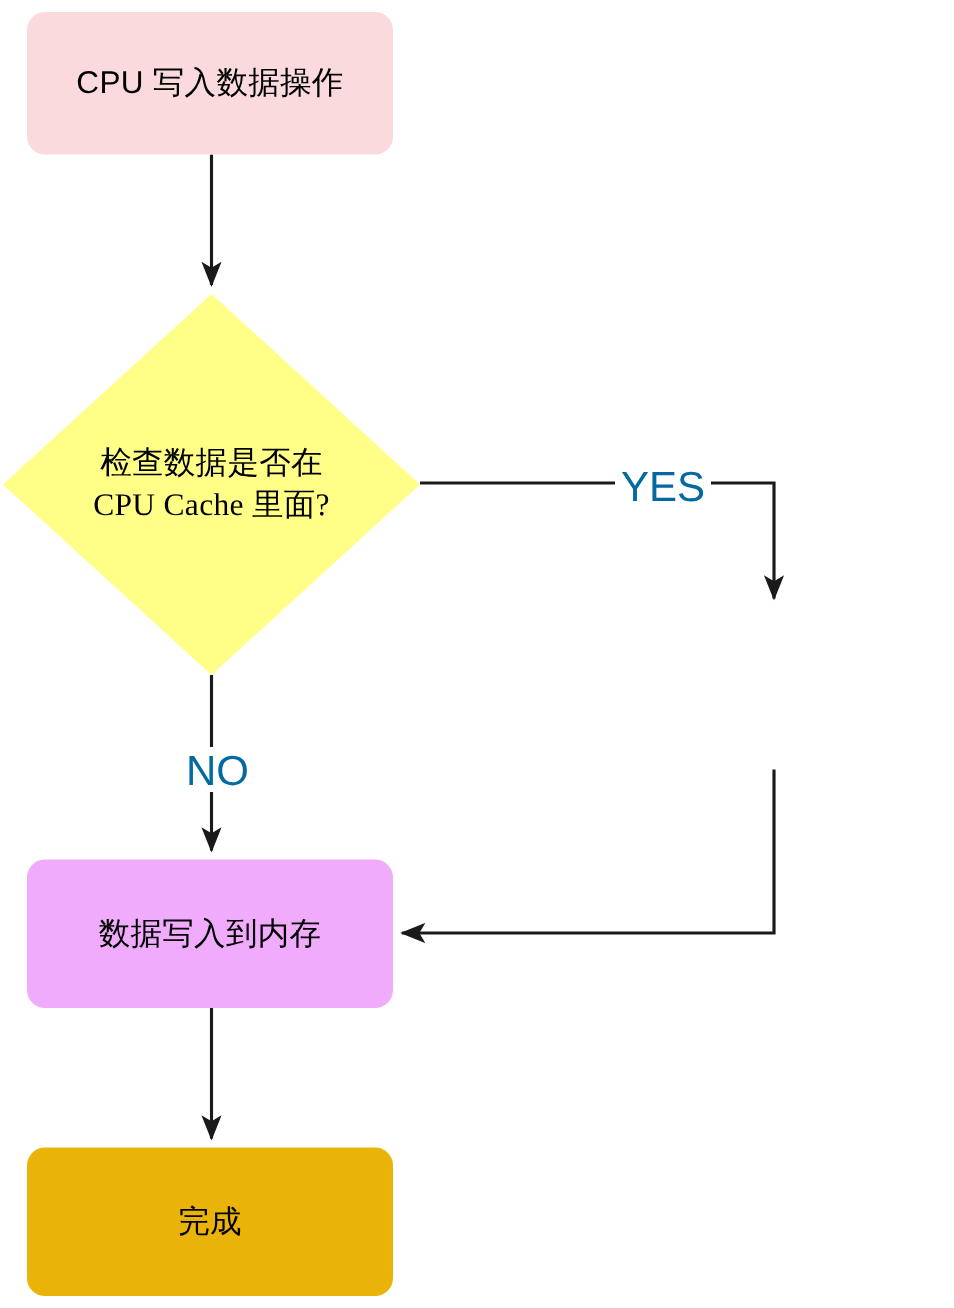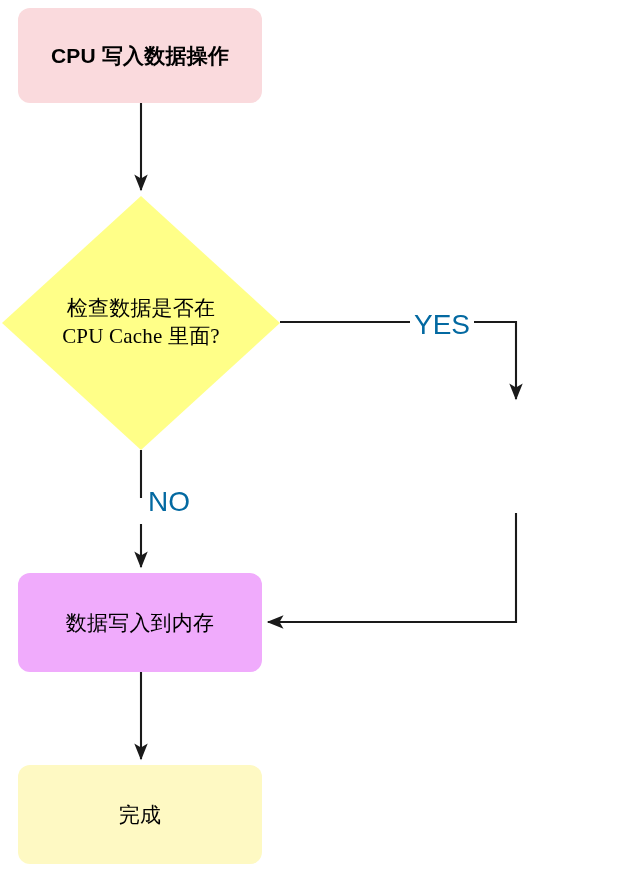--- a/index.html
+++ b/index.html
@@ -84,35 +84,35 @@
 
     <path d="M280,322 L412,322 M468,322 L516,322 L516,399" fill="none" stroke="#1a1a1a" stroke-width="2.1" marker-end="url(#arrowhead)"></path>
 
     <path d="M141,450 L141,498 M141,524 L141,567" fill="none" stroke="#1a1a1a" stroke-width="2.1" marker-end="url(#arrowhead)"></path>
 
     <path d="M516,513 L516,622 L268,622" fill="none" stroke="#1a1a1a" stroke-width="2.1" marker-end="url(#arrowhead)"></path>
 
     <path d="M141,672 L141,759" fill="none" stroke="#1a1a1a" stroke-width="2.1" marker-end="url(#arrowhead)"></path>
   </svg>
 
-  <div class="node node-terminal" style="left:18px; top:8px; width:244px; height:95px; background:#fadadd;font-weight:bold;">
+  <div class="node node-terminal" style="left:18px; top:8px; width:244px; height:95px; background:#fadadd;">
     <span>CPU 写入数据操作</span>
   </div>
 
   <div class="node node-decision" style="left:2px; top:196px; width:278px; height:254px;">
     <span class="decision-label">检查数据是否在
 CPU Cache 里面?</span>
   </div>
 
 
   <div class="node node-process" style="left:18px; top:573px; width:244px; height:99px; background:#f0abfc;">
     <span>数据写入到内存</span>
   </div>
 
-  <div class="node node-terminal" style="left:18px; top:765px; width:244px; height:99px; background:#fef9c3;">
+  <div class="node node-terminal" style="left:18px; top:765px; width:244px; height:99px; background:#eab308;">
     <span>完成</span>
   </div>
 
   <div class="edge-label" style="left:410px; top:311px;">YES</div>
 
-  <div class="edge-label" style="left:120px; top:488px;margin-left:24px;">NO</div>
+  <div class="edge-label" style="left:120px; top:500px;">NO</div>
 
 </div>
 
 </body></html>

